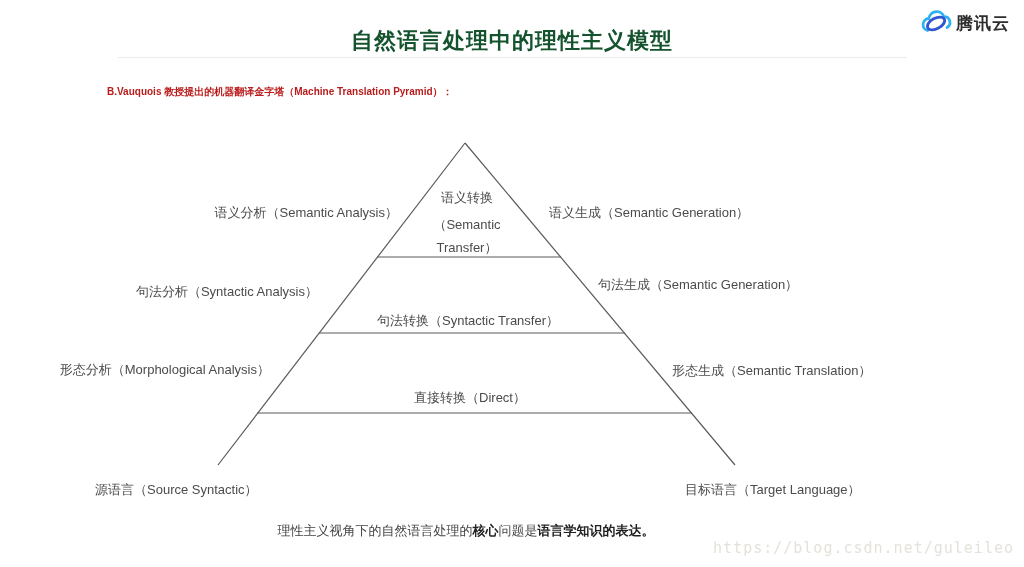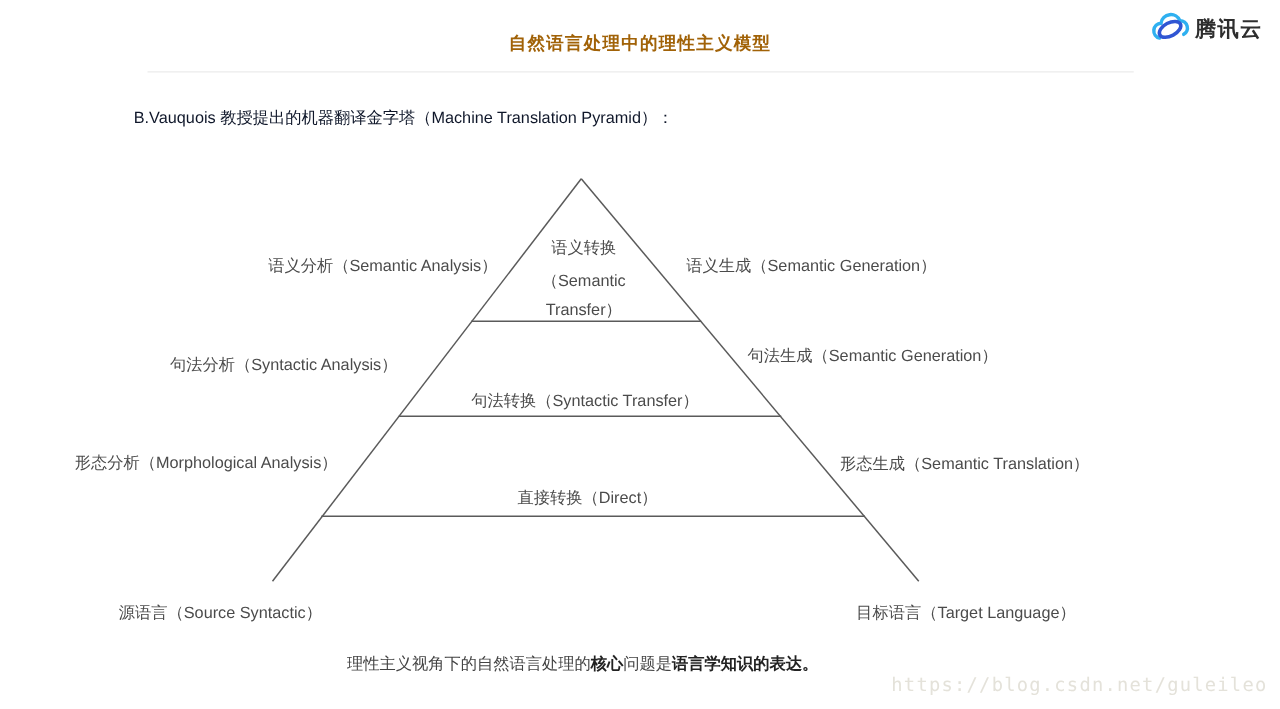--- a/index.html
+++ b/index.html
@@ -10,23 +10,23 @@
     background: #ffffff;
     overflow: hidden;
     font-family: "Liberation Sans", sans-serif;
     color: #4b4b4b;
   }
   .abs { position: absolute; white-space: nowrap; }
 
   .title {
     left: 0; right: 0; top: 26px;
     text-align: center;
-    font-size: 14px;
+    font-size: 22px;
     font-weight: 700;
-    color: #a16207;
+    color: #14532d;
     letter-spacing: 1px;
   }
   .title-divider {
     left: 118px; top: 57px;
     width: 789px; height: 1px;
     background: #ececec;
   }
 
   .brand {
     right: 14px; top: 9px;
@@ -35,23 +35,23 @@
   .brand-icon { width: 38px; height: 28px; display: block; }
   .brand-name {
     font-size: 17px;
     font-weight: 600;
     color: #2e2e2e;
     letter-spacing: 1px;
   }
 
   .subtitle {
     left: 107px; top: 85px;
-    font-size: 13px;
-    font-weight: 400;
-    color: #0f172a;
+    font-size: 10px;
+    font-weight: 700;
+    color: #b91c1c;
   }
 
   .pyramid-svg {
     position: absolute;
     left: 0; top: 0;
     width: 1024px; height: 567px;
   }
   .pyramid-svg path, .pyramid-svg line {
     stroke: #5a5a5a;
     stroke-width: 1.2;

